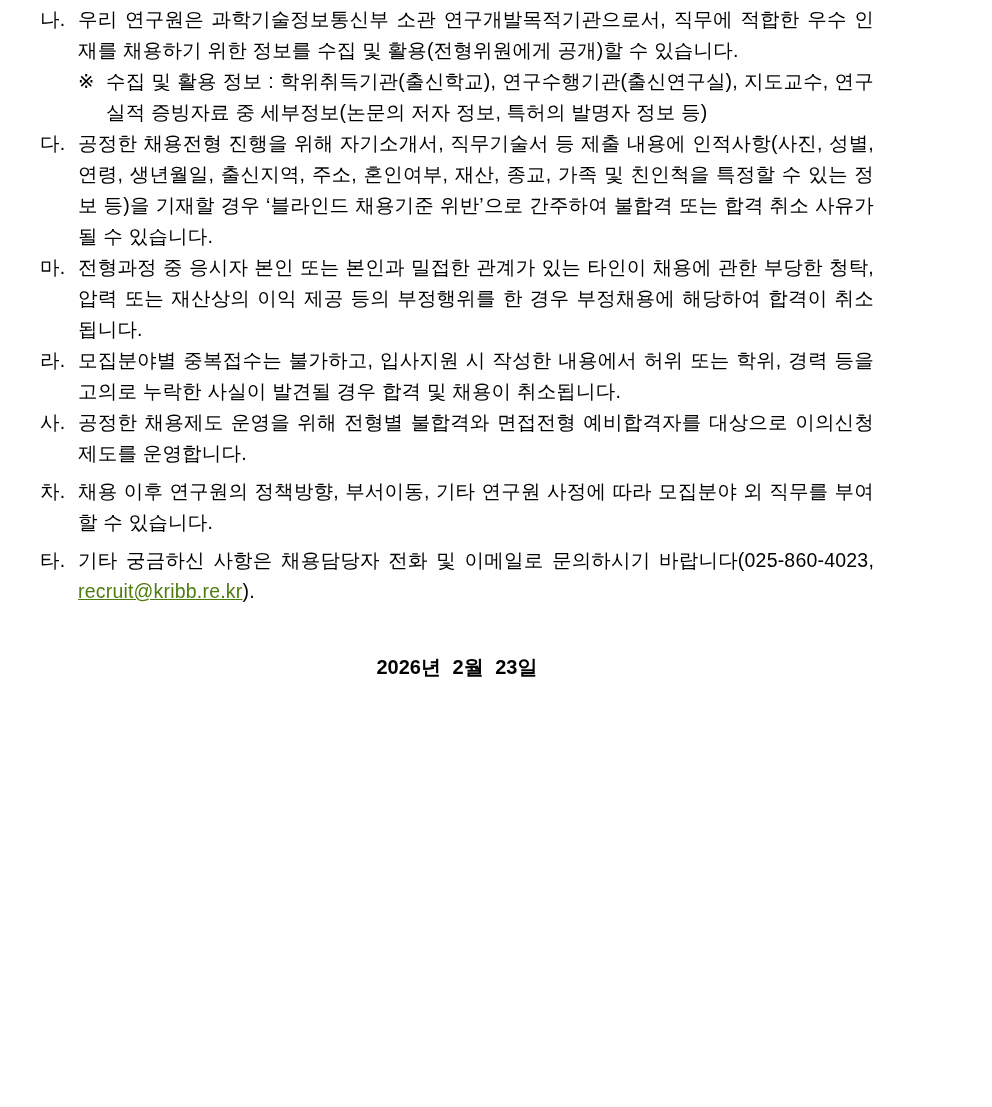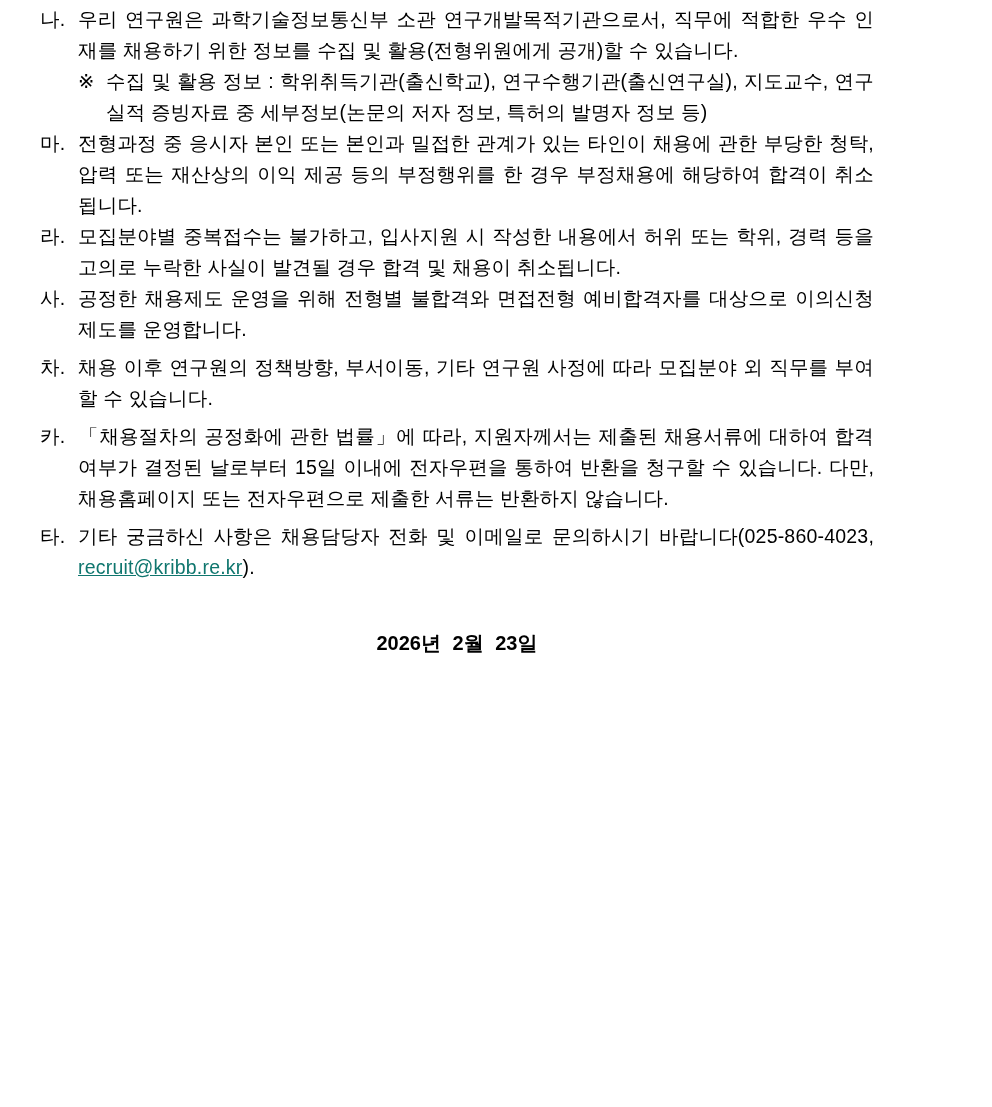--- a/index.html
+++ b/index.html
@@ -34,21 +34,21 @@
     padding-left: 66px;
     text-indent: -28px;
   }
   .note-label {
     display: inline-block;
     width: 28px;
     text-indent: 0;
   }
   .item.spaced { margin-top: 7px; }
   .email {
-    color: #0f766e;
+    color: #4d7c0f;
     text-decoration: underline;
   }
   .footer {
     margin-top: 45px;
     text-align: center;
   }
   .footer p {
     font-size: 20px;
     line-height: 31px;
     font-weight: bold;
@@ -58,43 +58,43 @@
 </head>
 <body>
 
 <div class="page">
 
   <div class="item">
     <p class="para"><span class="label">나.</span><span>우리 연구원은 과학기술정보통신부 소관 연구개발목적기관으로서, 직무에 적합한 우수 인재를 채용하기 위한 정보를 수집 및 활용(전형위원에게 공개)할 수 있습니다.</span></p>
     <p class="para note-para"><span class="note-label">※</span><span>수집 및 활용 정보 : 학위취득기관(출신학교), 연구수행기관(출신연구실), 지도교수, 연구 실적 증빙자료 중 세부정보(논문의 저자 정보, 특허의 발명자 정보 등)</span></p>
   </div>
 
+  <div class="item">
+    <p class="para"><span class="label">다.</span><span>공정한 채용전형 진행을 위해 자기소개서, 직무기술서 등 제출 내용에 인적사항(사진, 성별, 연령, 생년월일, 출신지역, 주소, 혼인여부, 재산, 종교, 가족 및 친인척을 특정할 수 있는 정보 등)을 기재할 경우 ‘블라인드 채용기준 위반’으로 간주하여 불합격 또는 합격 취소 사유가 될 수 있습니다.</span></p>
+  </div>
 
   <div class="item">
     <p class="para"><span class="label">마.</span><span>전형과정 중 응시자 본인 또는 본인과 밀접한 관계가 있는 타인이 채용에 관한 부당한 청탁, 압력 또는 재산상의 이익 제공 등의 부정행위를 한 경우 부정채용에 해당하여 합격이 취소됩니다.</span></p>
   </div>
 
   <div class="item">
     <p class="para"><span class="label">라.</span><span>모집분야별 중복접수는 불가하고, 입사지원 시 작성한 내용에서 허위 또는 학위, 경력 등을 고의로 누락한 사실이 발견될 경우 합격 및 채용이 취소됩니다.</span></p>
   </div>
 
 
   <div class="item">
     <p class="para"><span class="label">사.</span><span>공정한 채용제도 운영을 위해 전형별 불합격와 면접전형 예비합격자를 대상으로 이의신청 제도를 운영합니다.</span></p>
   </div>
 
 
 
   <div class="item spaced">
     <p class="para"><span class="label">차.</span><span>채용 이후 연구원의 정책방향, 부서이동, 기타 연구원 사정에 따라 모집분야 외 직무를 부여할 수 있습니다.</span></p>
   </div>
 
-  <div class="item spaced">
-    <p class="para"><span class="label">카.</span><span>「채용절차의 공정화에 관한 법률」에 따라, 지원자께서는 제출된 채용서류에 대하여 합격여부가 결정된 날로부터 15일 이내에 전자우편을 통하여 반환을 청구할 수 있습니다. 다만, 채용홈페이지 또는 전자우편으로 제출한 서류는 반환하지 않습니다.</span></p>
-  </div>
 
   <div class="item spaced">
     <p class="para"><span class="label">타.</span><span>기타 궁금하신 사항은 채용담당자 전화 및 이메일로 문의하시기 바랍니다(025-860-4023, </span><a href="#" class="email">recruit@kribb.re.kr</a><span>).</span></p>
   </div>
 
   <div class="footer">
     <p>2026년 2월 23일</p>
   </div>
 
 </div>

